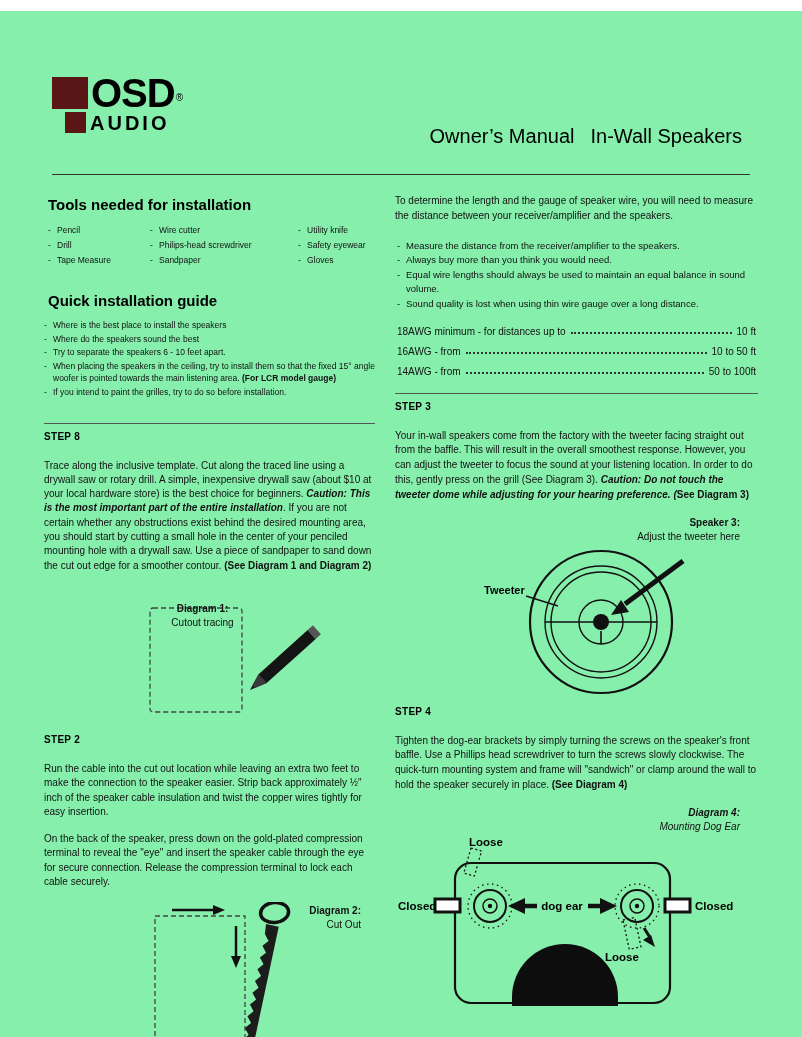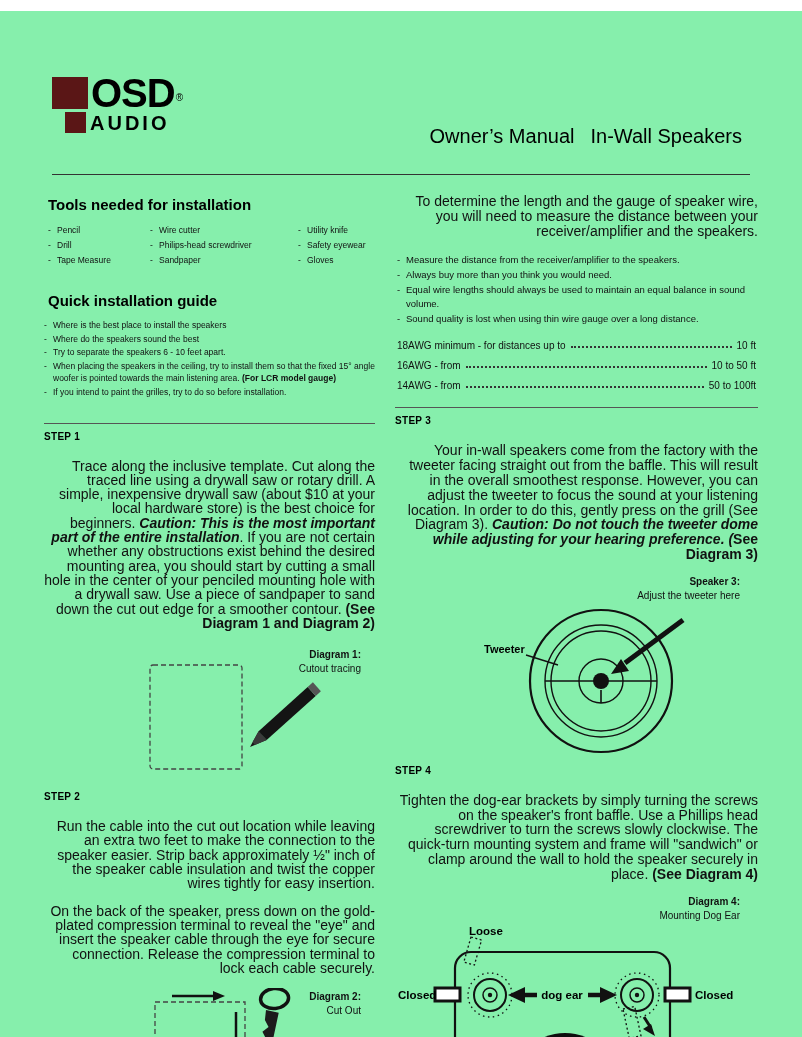--- a/index.html
+++ b/index.html
@@ -20,21 +20,21 @@
   .header-rule{position:absolute;left:52px;right:52px;top:163px;border-top:1px solid #333;}
 
   
   .col-left{position:absolute;left:44px;top:185px;width:331px;}
   .col-right{position:absolute;left:395px;top:183px;width:363px;}
 
   h2{margin:0;color:#000;}
   .h2-left{font-size:15px;font-weight:700;margin:0 0 10px 4px;}
   .h2-right{font-size:17px;font-weight:700;margin:0 0 14px 0;}
 
-  .para{font-size:14px;line-height:14.3px;margin:0 0 13px 0;text-align:right;}
+  .para{font-size:10px;line-height:14.3px;margin:0 0 13px 0;text-align:left;}
   .b{font-weight:700;}
   .bi{font-weight:700;font-style:italic;}
 
   
   .tools-grid{display:flex;margin:0 0 24px 4px;}
   .tools-col{font-size:8.5px;line-height:15px;}
   .tools-col1{width:102px;}
   .tools-col2{width:148px;}
   .tools-col3{flex:1;}
   .bullet{display:flex;}
@@ -158,26 +158,26 @@
           <span class="dash">-</span>
           <span class="txt"><span>When placing the speakers in the ceiling, try to install them so that the fixed 15° angle woofer is pointed towards  the main listening area. </span><span class="b">(For LCR model gauge)</span></span>
         </div>
       <div class="bullet">
           <span class="dash">-</span>
           <span class="txt">If you intend to paint the grilles, try to do so before installation.</span>
         </div>
     </div>
 
     <hr class="step-rule">
-    <div class="step-label">STEP 1</div>
+    <div class="step-label">STEP 8</div>
 
     <p class="para"><span>Trace along the inclusive template. Cut along the traced line using a drywall saw or rotary drill. A simple, inexpensive drywall saw (about $10 at your local hardware store) is the best choice for beginners. </span><span class="bi">Caution: This is the most important part of the entire installation</span><span>. If you are not certain whether any obstructions exist behind the desired mounting area, you should start by cutting a small hole in the center of your penciled mounting hole with a drywall saw. Use a piece of sandpaper to sand down the cut out edge for a smoother contour.  </span><span class="b">(See Diagram 1 and Diagram 2)</span></p>
 
     <div class="diagram-box" style="height:142px;margin-top:2px;">
-      <div class="diagram-label dl-left" style="position:absolute;top:5px;right:0;left:0;">
+      <div class="diagram-label dl-left" style="position:absolute;top:16px;right:0;left:0;text-align:center;">
         <div class="dl-title">Diagram 1:</div>
         <div>Cutout tracing</div>
       </div>
       <svg width="331" height="142" viewBox="0 0 331 142">
         <rect x="106" y="22" width="92" height="104" rx="3" fill="none" stroke="#444" stroke-width="1.3" stroke-dasharray="5 3"></rect>
         <g transform="translate(206,104) rotate(-42)">
           <polygon points="0,0 17,-6 17,6" fill="#161616"></polygon>
           <polygon points="5,-1.8 17,-6 17,6 5,1.8" fill="#3a3a3a"></polygon>
           <rect x="17" y="-6" width="66" height="12" fill="#141414"></rect>
           <rect x="83" y="-6" width="7" height="12" fill="#555"></rect>
@@ -279,21 +279,21 @@
         <polygon points="216,69 226,54 234,66" fill="#111"></polygon>
       </g>
       <text x="89" y="48" font-size="11" font-weight="bold" fill="#000">Tweeter</text>
       <line x1="131" y1="50" x2="163" y2="60" stroke="#111" stroke-width="1.4"></line>
     </svg>
 
     <div class="step-label" style="margin-top:8px;">STEP 4</div>
 
     <p class="para" style="line-height:14.8px;"><span>Tighten the dog-ear brackets by simply turning the screws on the speaker's front baffle. Use a Phillips head screwdriver to turn the screws slowly clockwise. The quick-turn mounting system and frame will "sandwich" or clamp around the wall to hold the speaker securely in place. </span><span class="b">(See Diagram 4)</span></p>
 
-    <div class="diagram-label dl-right" style="margin-top:2px;">
+    <div class="diagram-label dl-right" style="margin-top:2px;font-style:italic;">
       <div class="dl-title">Diagram 4:</div>
       <div>Mounting Dog Ear</div>
     </div>
 
     <svg width="340" height="170" viewBox="0 0 340 170" style="margin-top:2px;">
 
       <rect x="60" y="27" width="215" height="140" rx="16" fill="none" stroke="#111" stroke-width="2.2"></rect>
 
       <path d="M117,170 L117,161 A53,53 0 0 1 223,161 L223,170 Z" fill="#0d0d0d"></path>
 

